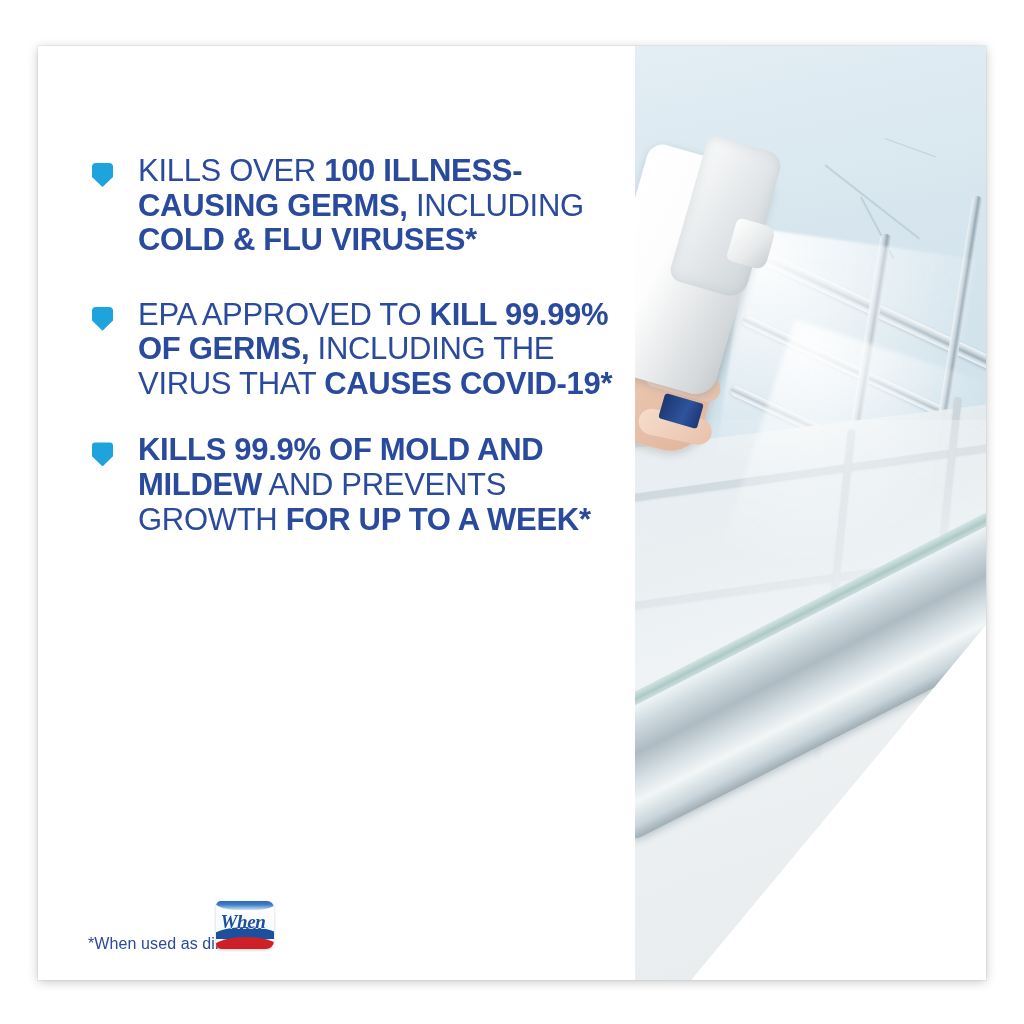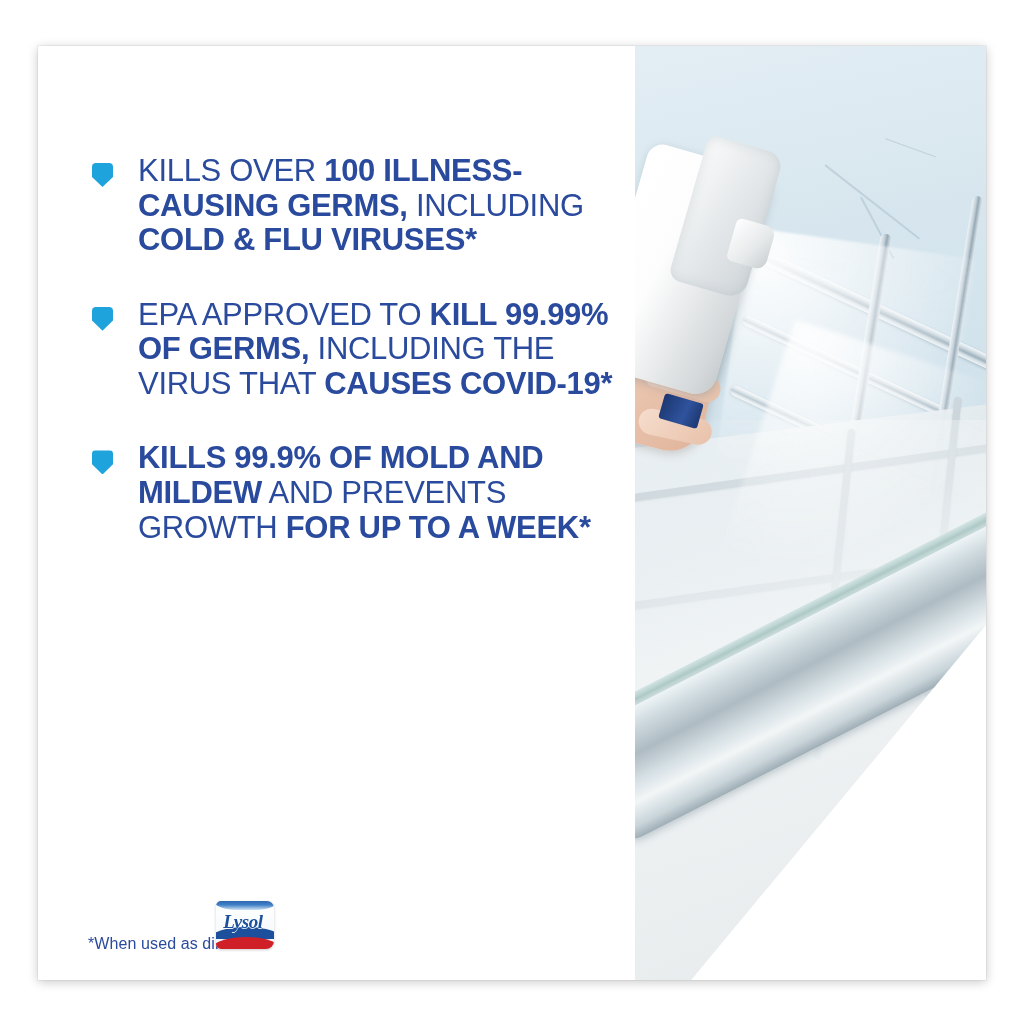--- a/index.html
+++ b/index.html
@@ -49,21 +49,21 @@
     line-height:1.115;
     letter-spacing:-0.3px;
     font-weight:400;
     font-stretch:condensed;
     white-space:pre-wrap;
   }
   .btext b{font-weight:700;}
 
   
   .b1{margin-bottom:40px;}
-  .b2{margin-bottom:40px;}
+  .b2{margin-bottom:32px;}
   .b3{}
 
   .footnote{
     position:absolute;left:50px;top:889px;
     color:#2A4A9D;
     font-size:16px;
     letter-spacing:.1px;
     font-weight:400;
   }
 
@@ -323,21 +323,21 @@
       <div class="wedge-fill"></div>
     </div>
 
     <div class="logo">
       <div class="lysol">
         <div class="lysol-body">
           <div class="lysol-top"></div>
           <div class="lysol-blue-arc"></div>
           <div class="lysol-red-arc"></div>
         </div>
-        <div class="lysol-word">Lysol</div>
+        <div class="lysol-word">When</div>
       </div>
 
     </div>
 
     <div class="content">
       <div class="bullets">
 
         <div class="bullet b1">
           <span class="shield"></span>
           <div class="btext"><span>KILLS OVER </span><b>100 ILLNESS-CAUSING GERMS,</b><span> INCLUDING </span><b>COLD &amp; FLU VIRUSES*</b></div>

